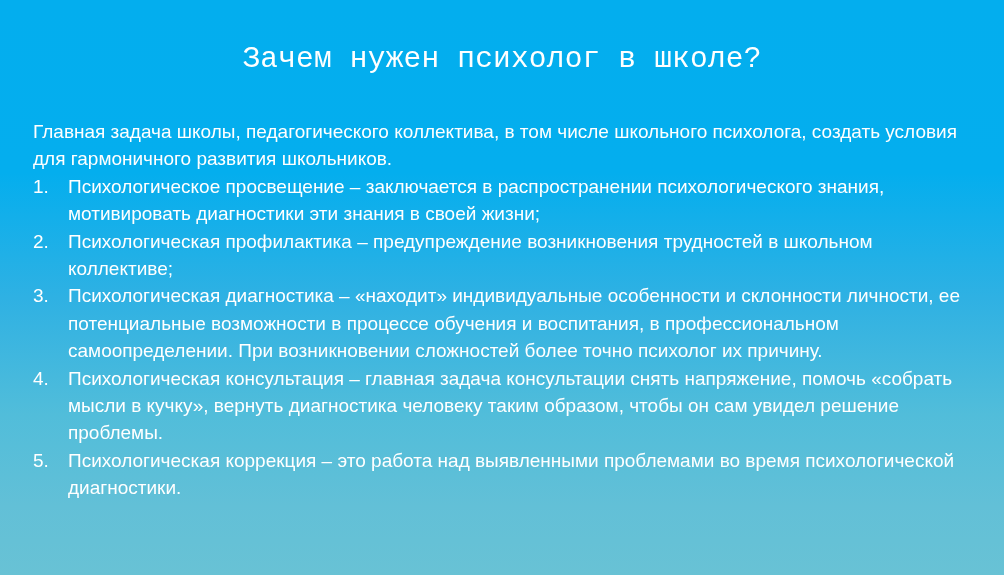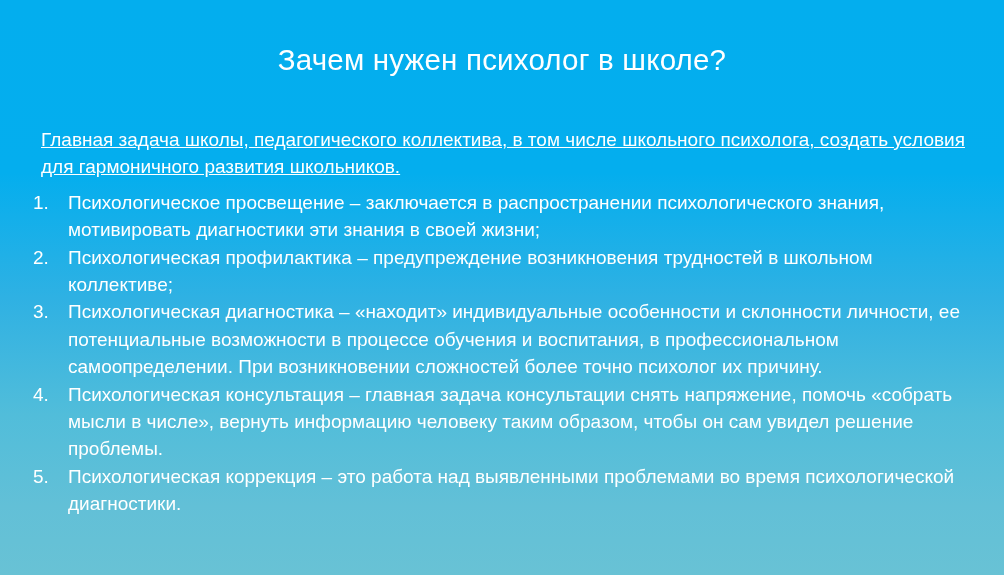--- a/index.html
+++ b/index.html
@@ -36,38 +36,38 @@
     left: 0;
     right: 0;
     top: 22px;
     text-align: center;
     color: #ffffff;
     font-size: 29.5px;
     font-weight: 400;
     letter-spacing: 0.2px;
     line-height: 1.2;
     white-space: nowrap;
+    font-family: Liberation Mono, monospace;
   }
 
   
   #body-block {
     position: absolute;
     left: 33px;
     top: 118px;
     width: 948px;
     color: #ffffff;
     font-size: 19px;
     font-weight: 400;
     line-height: 27.4px;
   }
 
   .para {
-    margin: 8px;
+    margin: 0;
     padding: 0;
-    text-decoration: underline;
   }
 
   ol.numbered-list {
     list-style: none;
     margin: 0;
     padding: 0;
   }
 
   ol.numbered-list > li {
     position: relative;
@@ -112,21 +112,21 @@
         <span class="li-text">Психологическая профилактика – предупреждение возникновения трудностей в школьном коллективе;</span>
       </li>
 
       <li>
         <span class="num">3.</span>
         <span class="li-text">Психологическая диагностика – «находит» индивидуальные особенности и склонности личности, ее потенциальные возможности в процессе обучения и воспитания, в профессиональном самоопределении. При возникновении сложностей более точно психолог их причину.</span>
       </li>
 
       <li>
         <span class="num">4.</span>
-        <span class="li-text">Психологическая консультация – главная задача консультации снять напряжение, помочь «собрать мысли в числе», вернуть информацию человеку таким образом, чтобы он сам увидел решение проблемы.</span>
+        <span class="li-text">Психологическая консультация – главная задача консультации снять напряжение, помочь «собрать мысли в кучку», вернуть диагностика человеку таким образом, чтобы он сам увидел решение проблемы.</span>
       </li>
 
       <li>
         <span class="num">5.</span>
         <span class="li-text">Психологическая коррекция – это работа над выявленными проблемами во время психологической диагностики.</span>
       </li>
 
     </ol>
   </div>
 </div>

